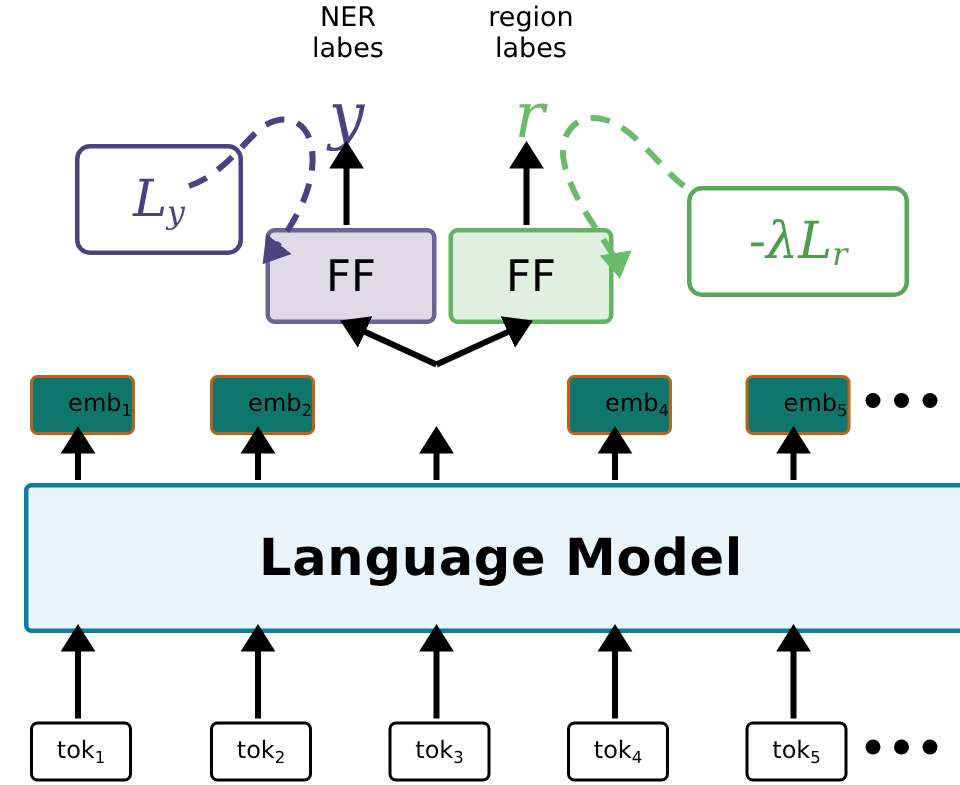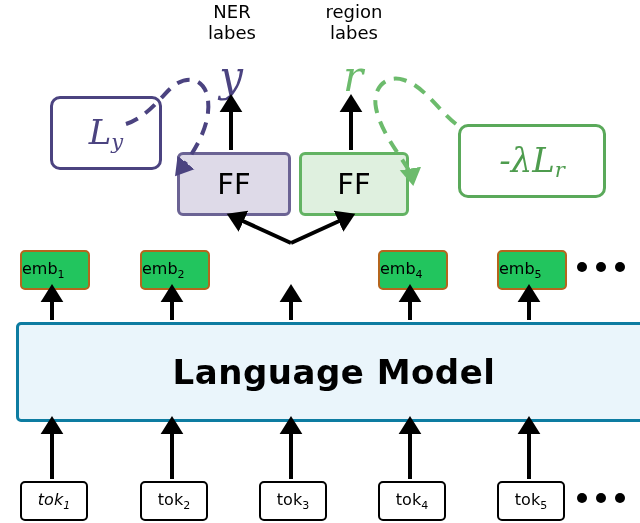--- a/index.html
+++ b/index.html
@@ -79,24 +79,24 @@
   }
   .ff-right {
     border: 3px solid #63b363;
     background: #dff0df;
   }
 
   
   .embbox {
     border: 2.5px solid #b5651d;
     border-radius: 5px;
-    background: #22c55e;
-    display: flex;
-    align-items: center;
-    justify-content: flex-start;
+    background: #0f766e;
+    display: flex;
+    align-items: center;
+    justify-content: flex-end;
     font-size: 16px;
     color: #000000;
   }
   .embbox .s { font-size: 11px; vertical-align: -0.32em; }
 
   
   .tokbox {
     border: 2.5px solid #000000;
     border-radius: 5px;
     background: #ffffff;
@@ -188,21 +188,21 @@
   </div>
 
   <div class="abs dots" style="left:577px; top:262px;">
     <i></i>
     <i></i>
     <i></i>
   </div>
 
   <div class="abs lmbox" style="left:16px; top:322px; width:630px; height:94px;">Language Model</div>
 
-  <div class="abs tokbox" style="left:20px; top:481px; width:64px; height:36px;font-style:italic;">
+  <div class="abs tokbox" style="left:20px; top:481px; width:64px; height:36px;">
     <span><span>tok</span><span class="s">1</span></span>
   </div>
   <div class="abs tokbox" style="left:140px; top:481px; width:64px; height:36px;">
     <span><span>tok</span><span class="s">2</span></span>
   </div>
   <div class="abs tokbox" style="left:259px; top:481px; width:64px; height:36px;">
     <span><span>tok</span><span class="s">3</span></span>
   </div>
   <div class="abs tokbox" style="left:378px; top:481px; width:64px; height:36px;">
     <span><span>tok</span><span class="s">4</span></span>

